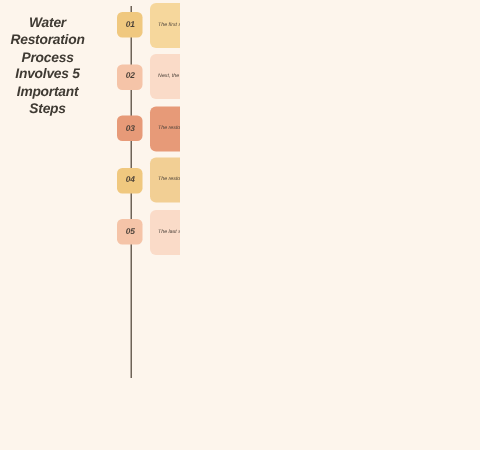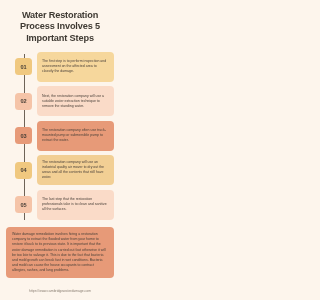--- a/index.html
+++ b/index.html
@@ -9,26 +9,26 @@
   body {
     width: 120px;
     height: 300px;
     background: #fdf5ec;
     font-family: "Liberation Sans", sans-serif;
     overflow: hidden;
     position: relative;
   }
   .infographic {
     width: 120px;
-    height: 300px;
+    height: 256px;
     background: #fdf5ec;
     box-sizing: border-box;
     display: flex;
-    flex-direction: column;
     position: relative;
+    font-style: italic;
   }
   .title {
     text-align: center;
     font-size: 9.2px;
     line-height: 11.4px;
     font-weight: bold;
     color: #3f3a33;
     padding: 10px 7px 6px 7px;
     letter-spacing: -0.15px;
   }

